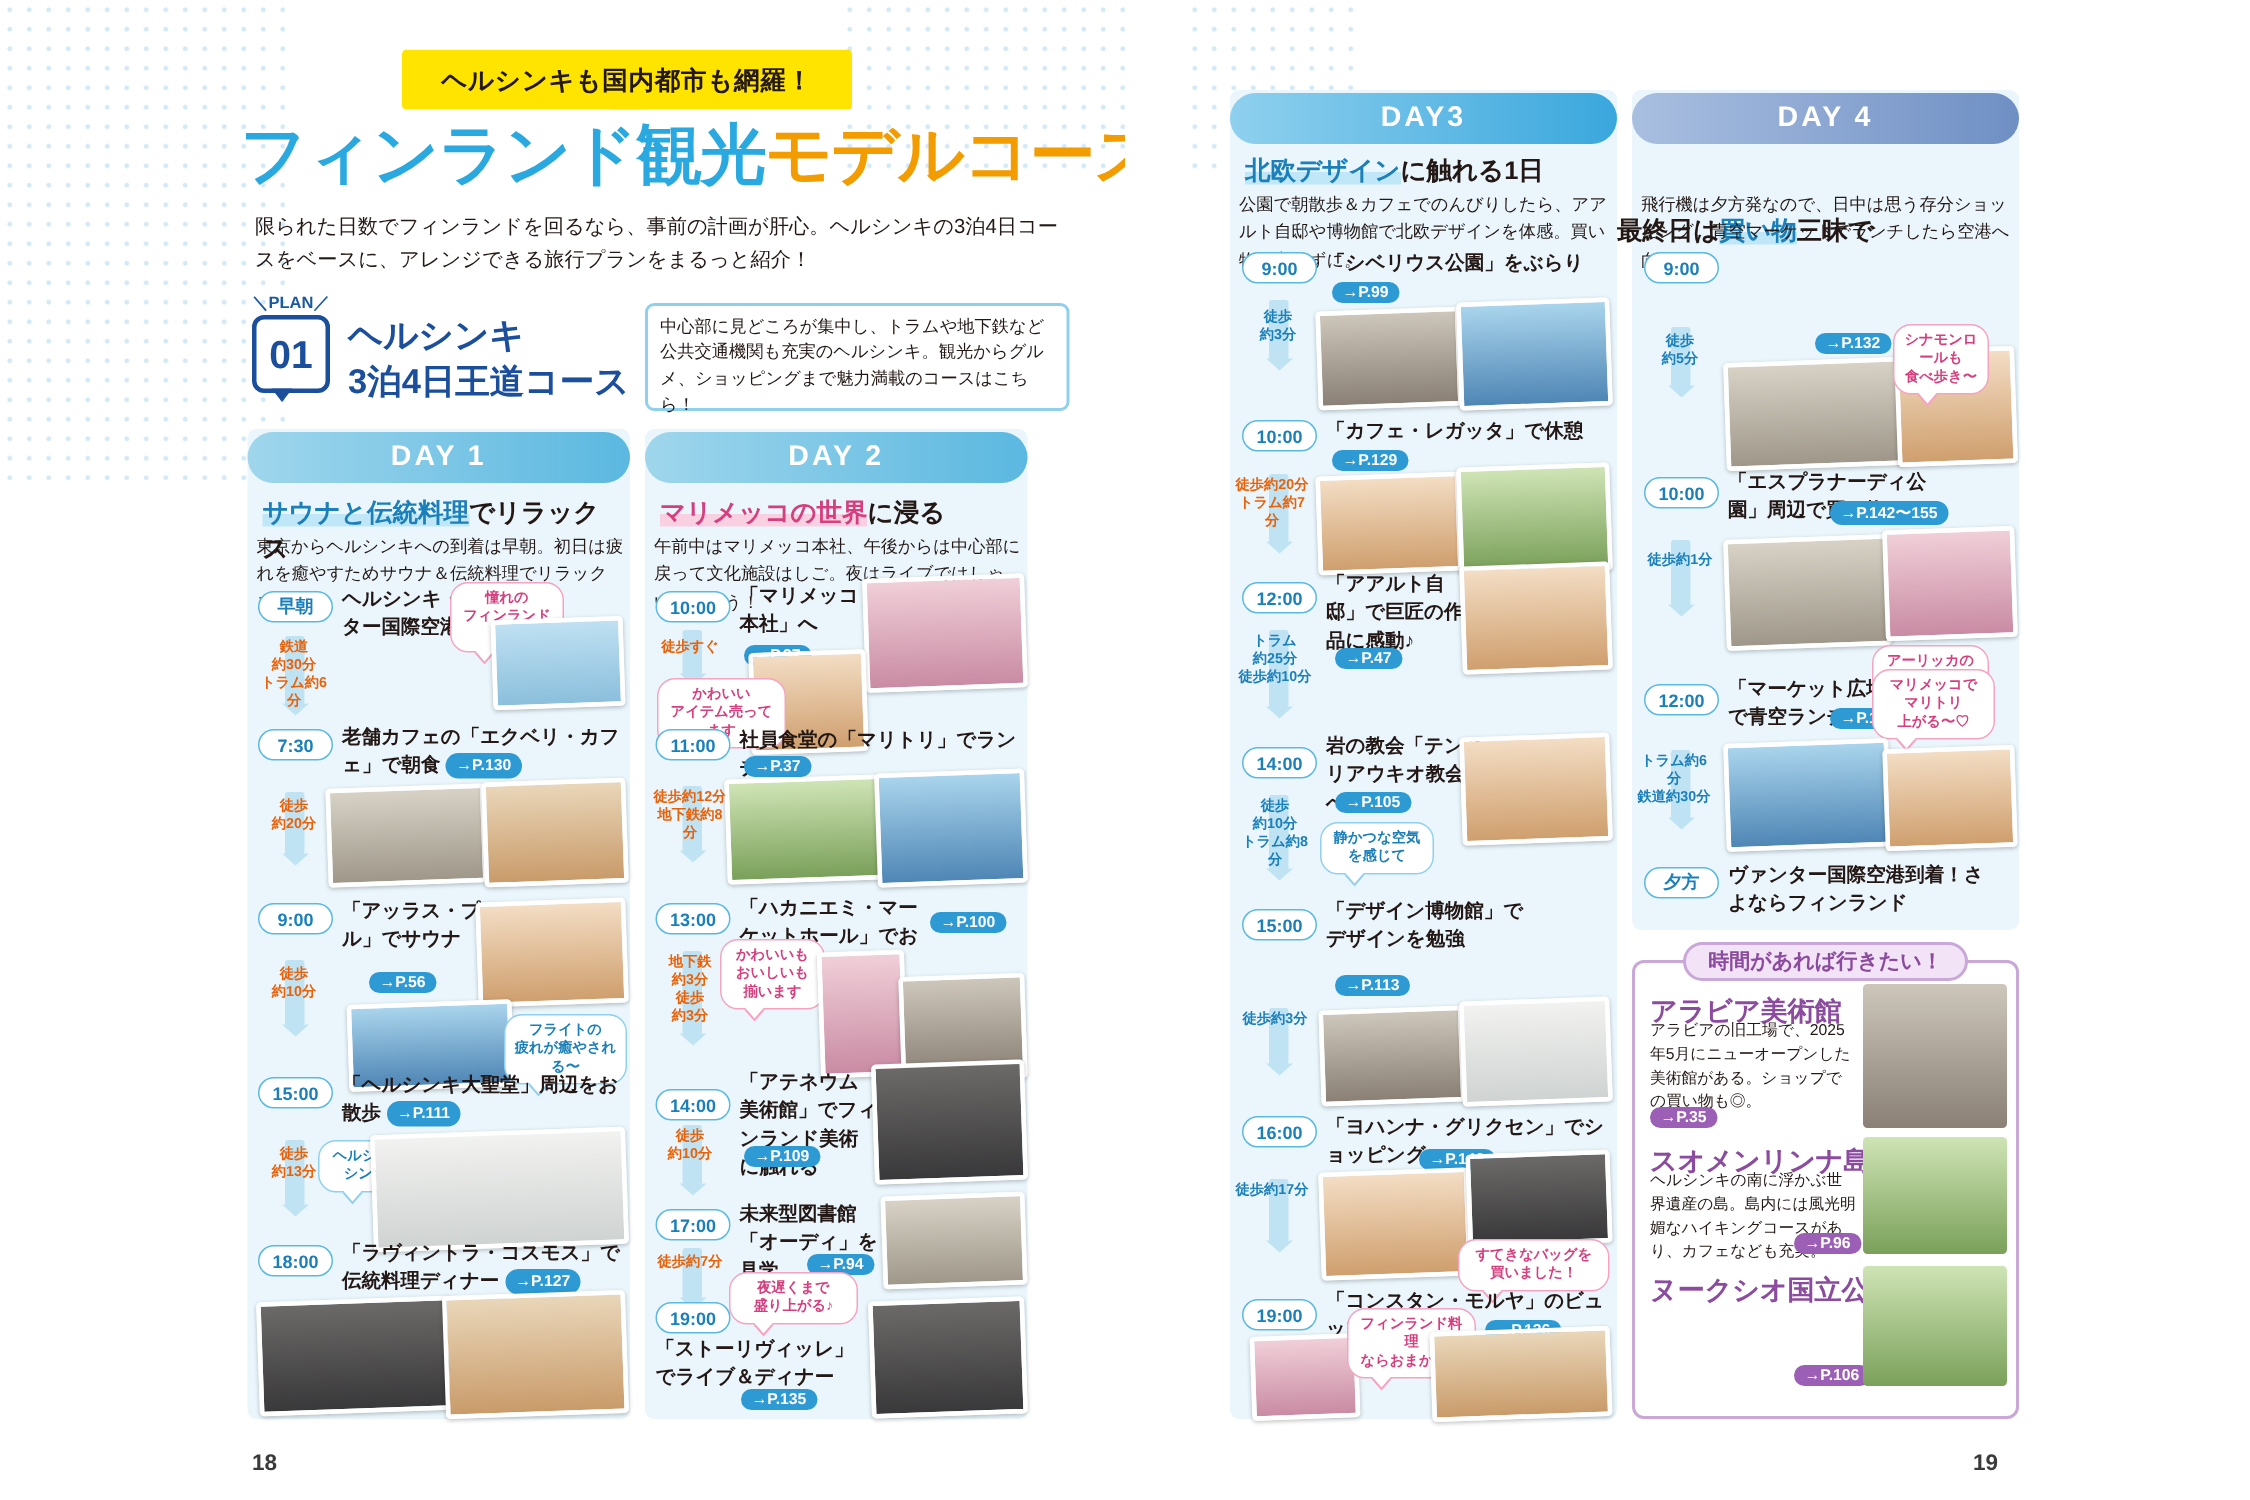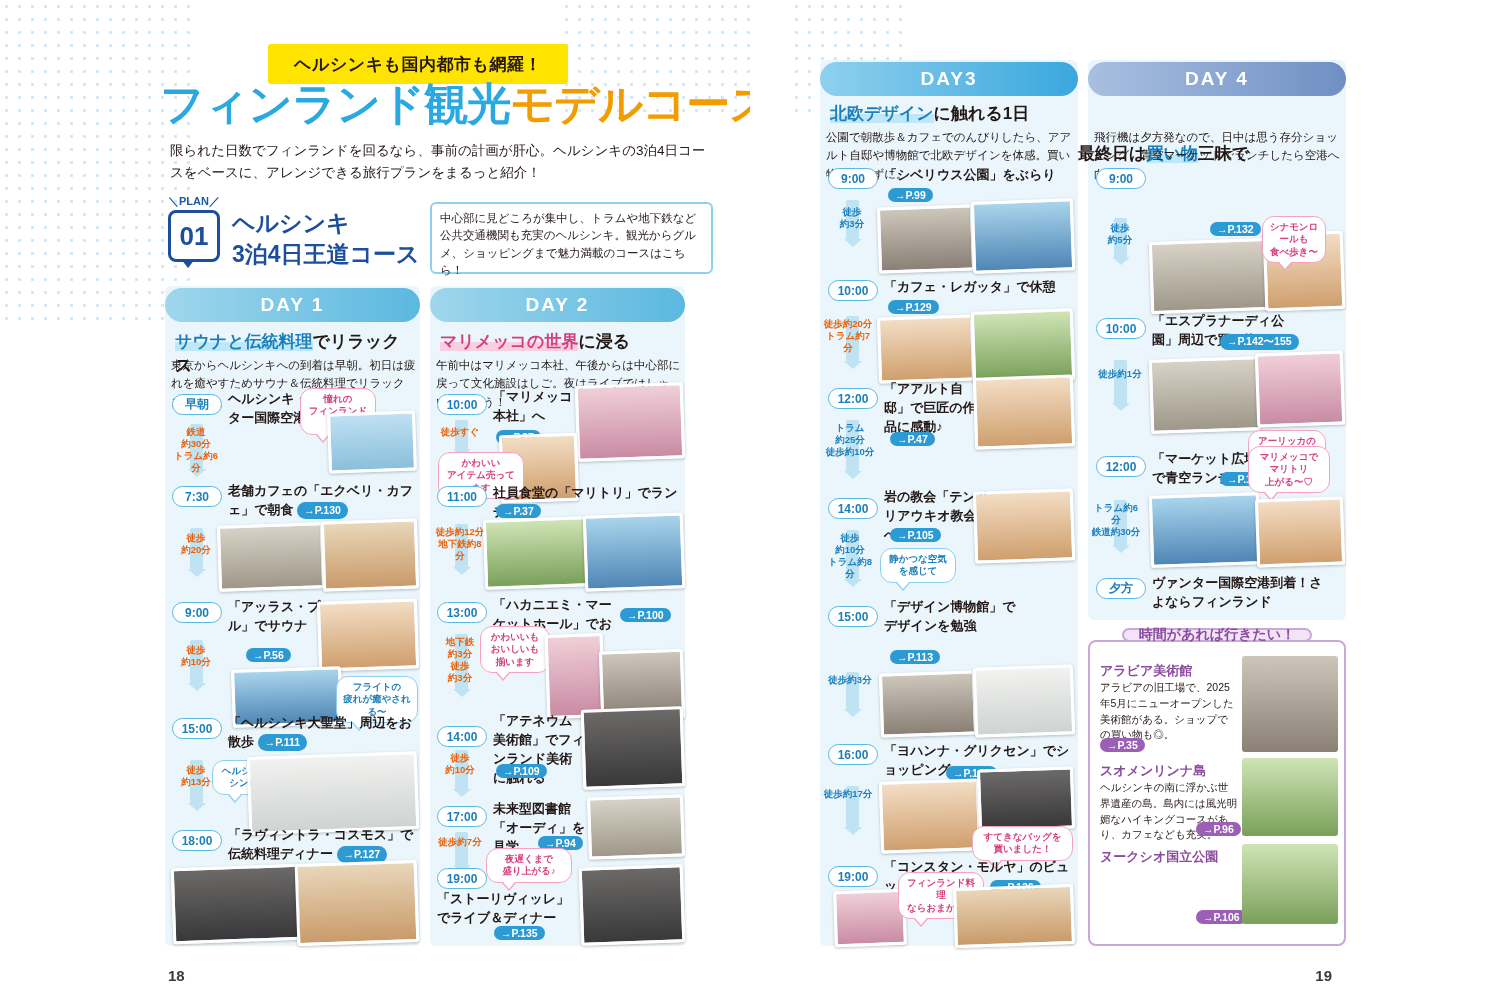--- a/index.html
+++ b/index.html
@@ -27,21 +27,20 @@
   .pagenum {
     position:absolute; bottom:16px; font-size:15px; font-weight:bold; color:#3a3a3a;
   }
 
   
   .ribbon {
     position:absolute; left:268px; top:33px; width:300px; height:40px;
     background:#ffe400; display:flex; align-items:center; justify-content:center;
     clip-path: polygon(0 0, 100% 0, 100% 100%, 50% 100%, 50% 100%, 0 100%);
     border-radius:3px;
-    margin-top:11px;
   }
   .ribbon:after {
     content:""; position:absolute; left:50%; bottom:-11px; transform:translateX(-50%);
     border-left:12px solid transparent; border-right:12px solid transparent; border-top:12px solid #ffe400;
   }
   .ribbon span { font-size:17px; font-weight:bold; color:#231815; letter-spacing:.5px; }
 
   .big-title {
     position:absolute; left:160px; top:78px; width:560px;
     font-size:44px; font-weight:bold; letter-spacing:-1px; line-height:1.2;
@@ -137,24 +136,24 @@
     border-left:7px solid transparent; border-right:7px solid transparent; border-top:8px solid #f5a3c0;
   }
   .bubble.b-blue:before { border-top-color:#8fd0ef; }
 
   
   .wantbox {
     position:absolute; border:2px solid #c9a7d8; border-radius:8px; background:#fff;
   }
   .wantbox-title {
     position:absolute; background:#f2e3f7; border:2px solid #c9a7d8; border-radius:14px;
-    height:14px; display:flex; align-items:center; justify-content:center;
+    height:26px; display:flex; align-items:center; justify-content:center;
     font-size:14px; font-weight:bold; color:#8b4b9e;
   }
-  .want-h { font-size:13px; font-weight:bold; color:#8b4b9e; }
+  .want-h { font-size:18px; font-weight:bold; color:#8b4b9e; }
   .want-t { font-size:10.5px; line-height:1.5; color:#231815; }
   .pagelink.purple { background:#9b5fb5; }
 
   
   .im-sky { background:linear-gradient(#bfe0f2,#8bbfdc); }
   .im-food { background:linear-gradient(#e9d6b9,#c99b6a); }
   .im-bldg { background:linear-gradient(#d8d2c6,#9e978a); }
   .im-green{ background:linear-gradient(#cfe4b5,#7aa05a); }
   .im-dark { background:linear-gradient(#6c6a68,#39383a); }
   .im-warm { background:linear-gradient(#f3ddc4,#cf9f6e); }

